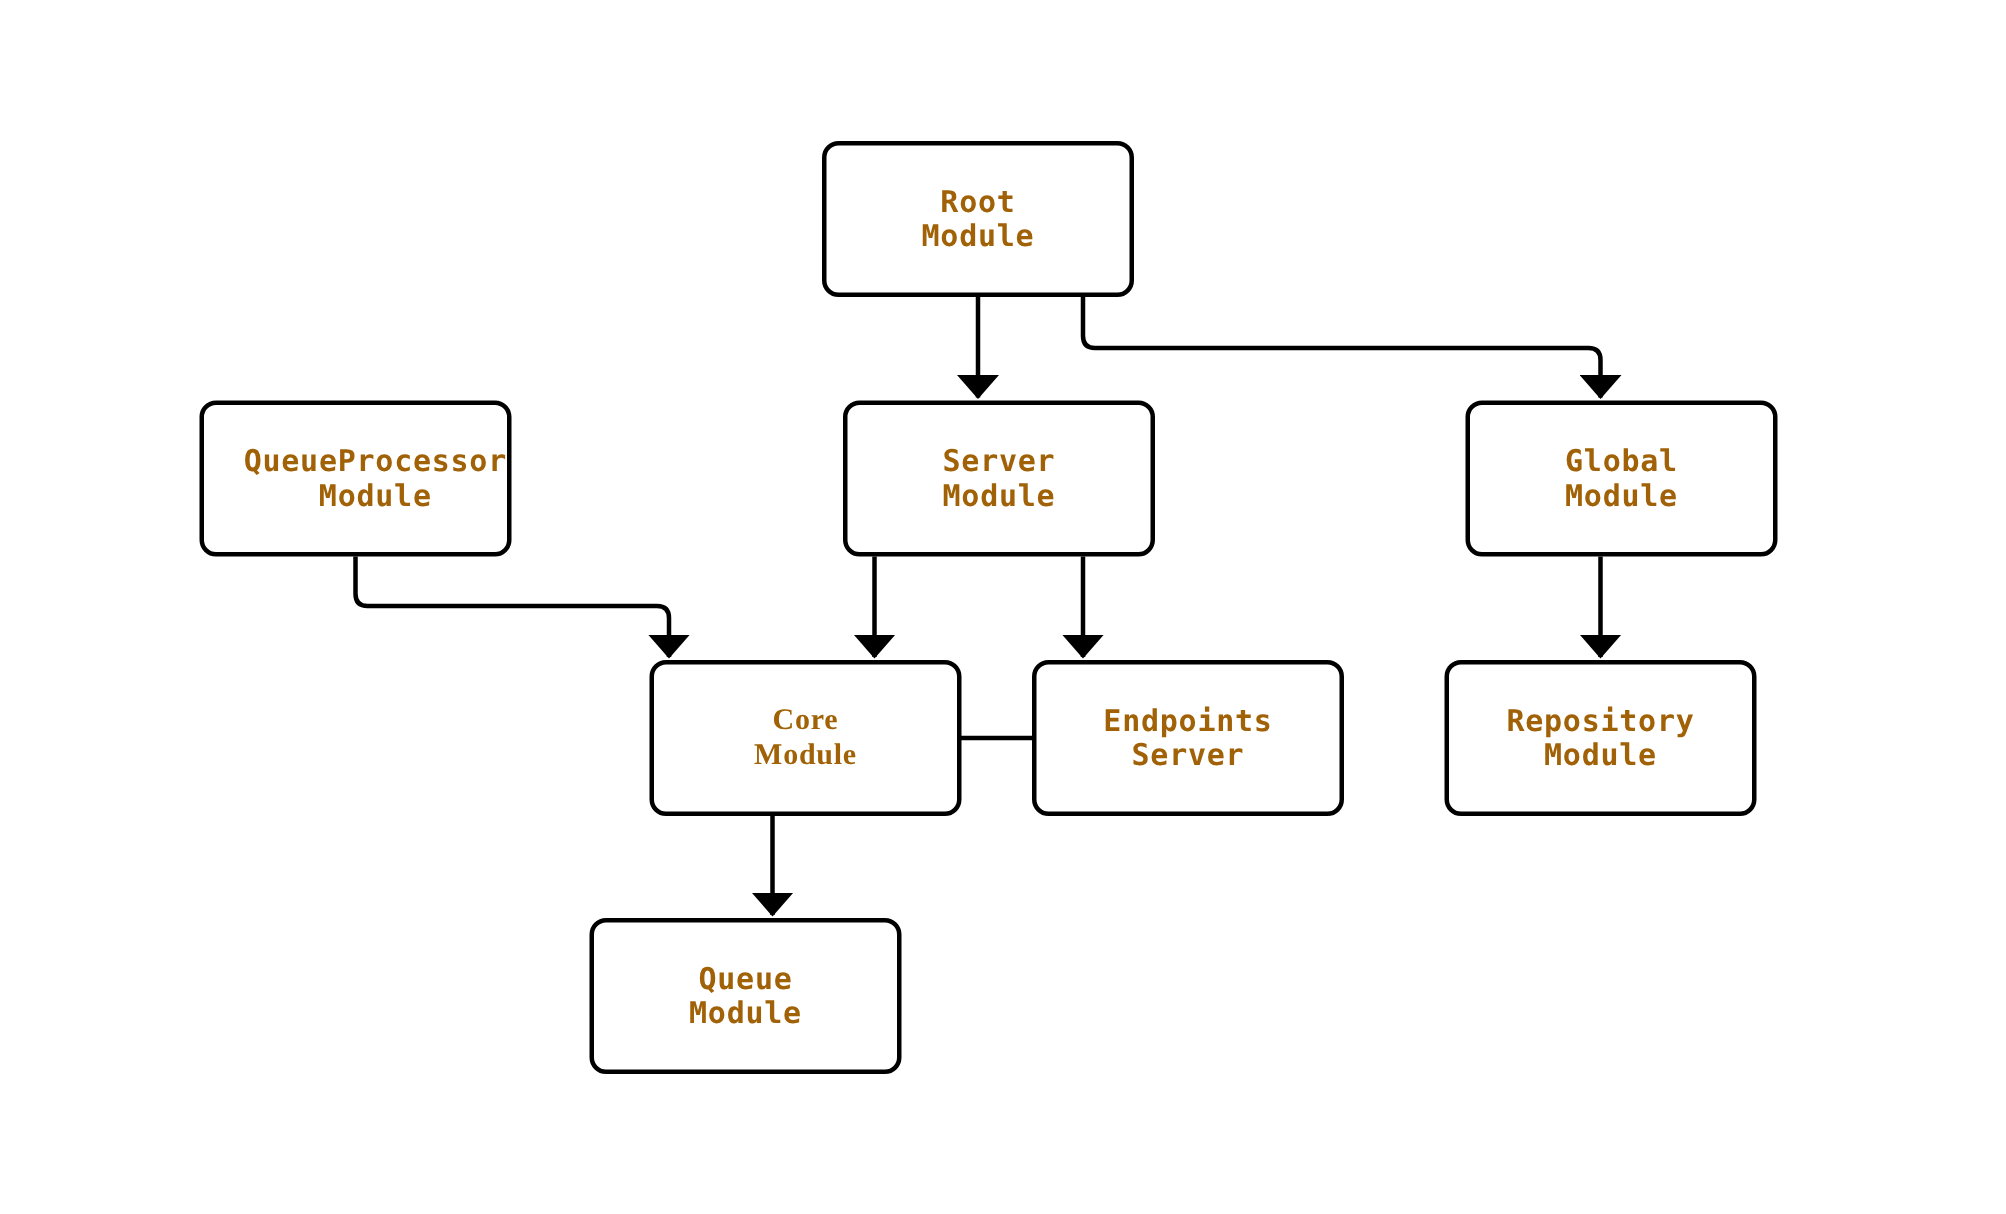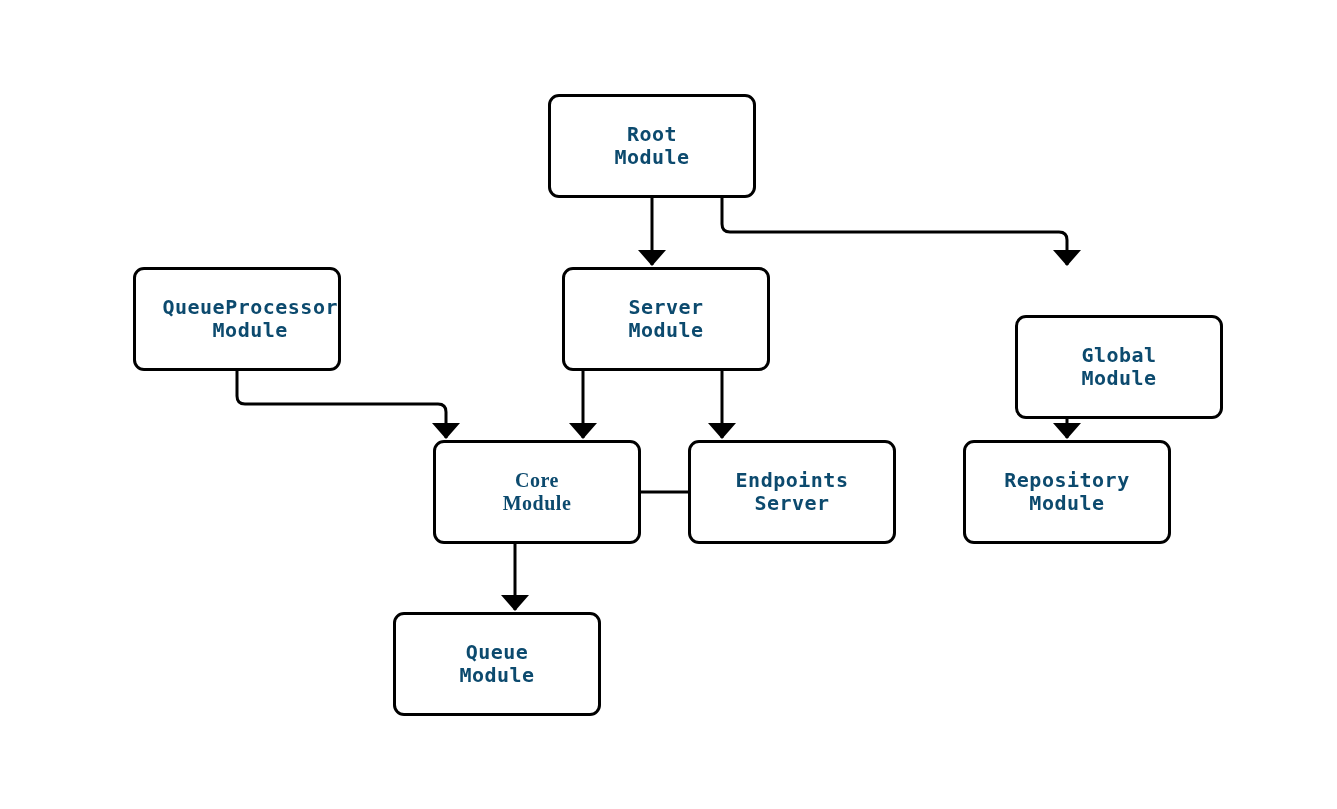--- a/index.html
+++ b/index.html
@@ -39,30 +39,30 @@
     border-radius: 11px;
     display: flex;
     align-items: center;
     justify-content: center;
     z-index: 2;
   }
   .node-label {
     font-size: 20px;
     font-weight: bold;
     line-height: 23px;
-    color: #0c4a6e;
+    color: #a16207;
     text-align: center;
     white-space: pre-line;
     letter-spacing: 0.5px;
   }
   
   .n-root          { left: 548px; top: 94px;  }
   .n-queueprocessor{ left: 133px; top: 267px; justify-content: flex-end; }
   .n-server        { left: 562px; top: 267px; }
-  .n-global        { left: 1015px; top: 267px; margin-top: 48px; }
+  .n-global        { left: 977px; top: 267px; }
   .n-core          { left: 433px; top: 440px; font-family: Liberation Serif, serif; }
   .n-endpoints     { left: 688px; top: 440px; }
   .n-repository    { left: 963px; top: 440px; }
   .n-queue         { left: 393px; top: 612px; }
 </style>
 </head>
 <body>
 
 <div id="canvas">
 

